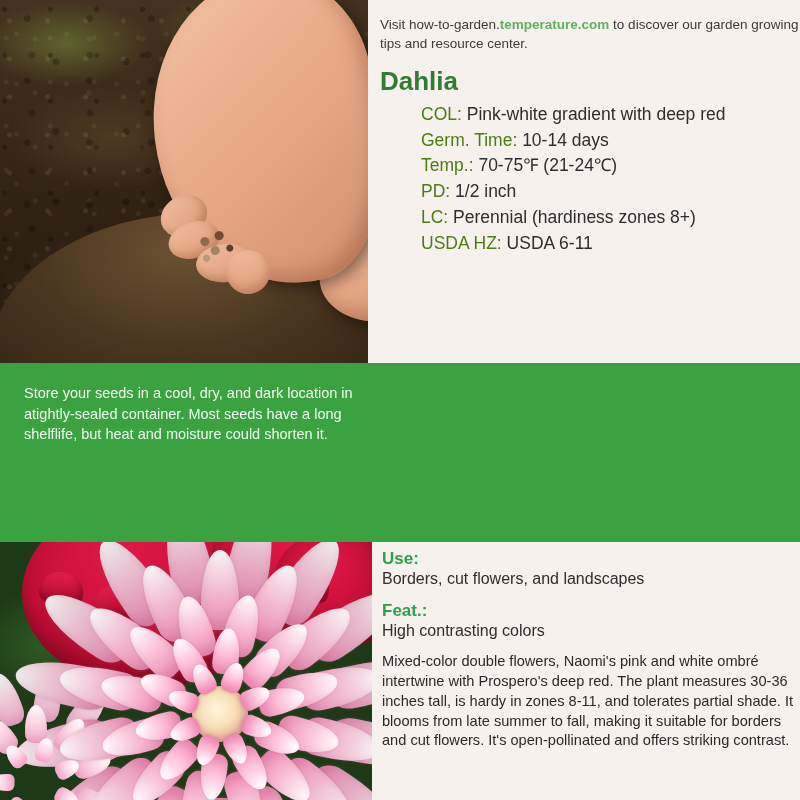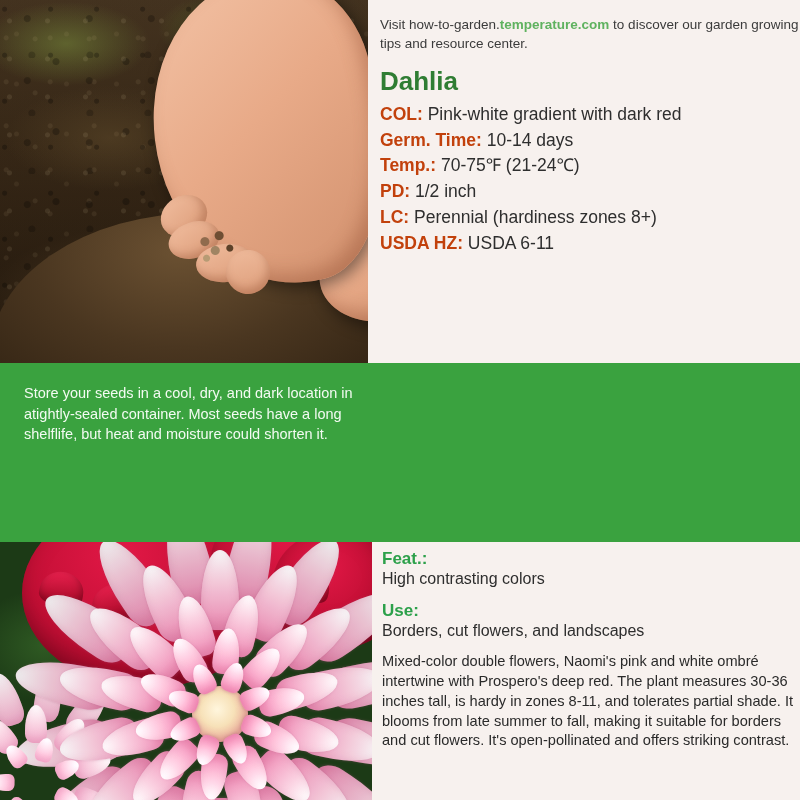--- a/index.html
+++ b/index.html
@@ -224,22 +224,23 @@
     line-height: 1;
   }
   .spec-list { margin: 0; }
   .spec {
     font-size: 17.5px;
     color: #2e2e2e;
     line-height: 1.42;
     margin: 0 0 1px 0;
   }
   .spec .k {
-    color: #c2410c;
-    font-weight: bold;
+    color: #4d7c0f;
+    font-weight: normal;
+    margin-left: 41px;
   }
 
   .right-bottom {
     position: absolute;
     left: 382px; top: 548px;
     width: 416px;
   }
   .blk { margin-bottom: 10px; }
   .blk-key {
     font-size: 17px;
@@ -286,21 +287,21 @@
     <div class="finger f4"></div>
     <div class="seeds-in-palm"></div>
   </div>
 
   <div class="right-top">
     <p class="visit"><span>Visit how-to-garden.</span><span class="link">temperature.com</span><span> to discover our garden growing tips and resource center.</span></p>
 
     <h1 class="plant-name">Dahlia</h1>
 
     <div class="spec-list">
-      <p class="spec"><span class="k">COL:</span> <span>Pink-white gradient with dark red</span></p>
+      <p class="spec"><span class="k">COL:</span> <span>Pink-white gradient with deep red</span></p>
       <p class="spec"><span class="k">Germ. Time:</span> <span>10-14 days</span></p>
       <p class="spec"><span class="k">Temp.:</span> <span>70-75℉ (21-24℃)</span></p>
       <p class="spec"><span class="k">PD:</span> <span>1/2 inch</span></p>
       <p class="spec"><span class="k">LC:</span> <span>Perennial (hardiness zones 8+)</span></p>
       <p class="spec"><span class="k">USDA HZ:</span> <span>USDA 6-11</span></p>
     </div>
   </div>
 
   <div class="green-band">
     <div class="band-text">
@@ -398,25 +399,25 @@
         <div class="pp" style="width: 20px; height: 30px; margin-left: -10px; margin-top: -30px; z-index: 5; transform: rotate(155deg) translateY(-24px); filter: brightness(1.05);"></div>
         <div class="pp" style="width: 20px; height: 30px; margin-left: -10px; margin-top: -30px; z-index: 5; transform: rotate(200deg) translateY(-24px); filter: brightness(1.05);"></div>
         <div class="pp" style="width: 20px; height: 30px; margin-left: -10px; margin-top: -30px; z-index: 5; transform: rotate(245deg) translateY(-24px); filter: brightness(1.05);"></div>
         <div class="pp" style="width: 20px; height: 30px; margin-left: -10px; margin-top: -30px; z-index: 5; transform: rotate(290deg) translateY(-24px); filter: brightness(1.05);"></div>
         <div class="pp" style="width: 20px; height: 30px; margin-left: -10px; margin-top: -30px; z-index: 5; transform: rotate(335deg) translateY(-24px); filter: brightness(1.05);"></div>
       </div>
   </div>
 
   <div class="right-bottom">
     <div class="blk">
+      <div class="blk-key">Use:</div>
+      <div class="blk-val">Borders, cut flowers, and landscapes</div>
+    </div>
+    <div class="blk">
       <div class="blk-key">Feat.:</div>
       <div class="blk-val">High contrasting colors</div>
-    </div>
-    <div class="blk">
-      <div class="blk-key">Use:</div>
-      <div class="blk-val">Borders, cut flowers, and landscapes</div>
     </div>
     <div>
       <div class="feat-body">Mixed-color double flowers, Naomi's pink and white ombré intertwine with Prospero's deep red. The plant measures 30-36 inches tall, is hardy in zones 8-11, and tolerates partial shade. It blooms from late summer to fall, making it suitable for borders and cut flowers. It's open-pollinated and offers striking contrast.</div>
     </div>
   </div>
 
 </div>
 
 </body></html>

